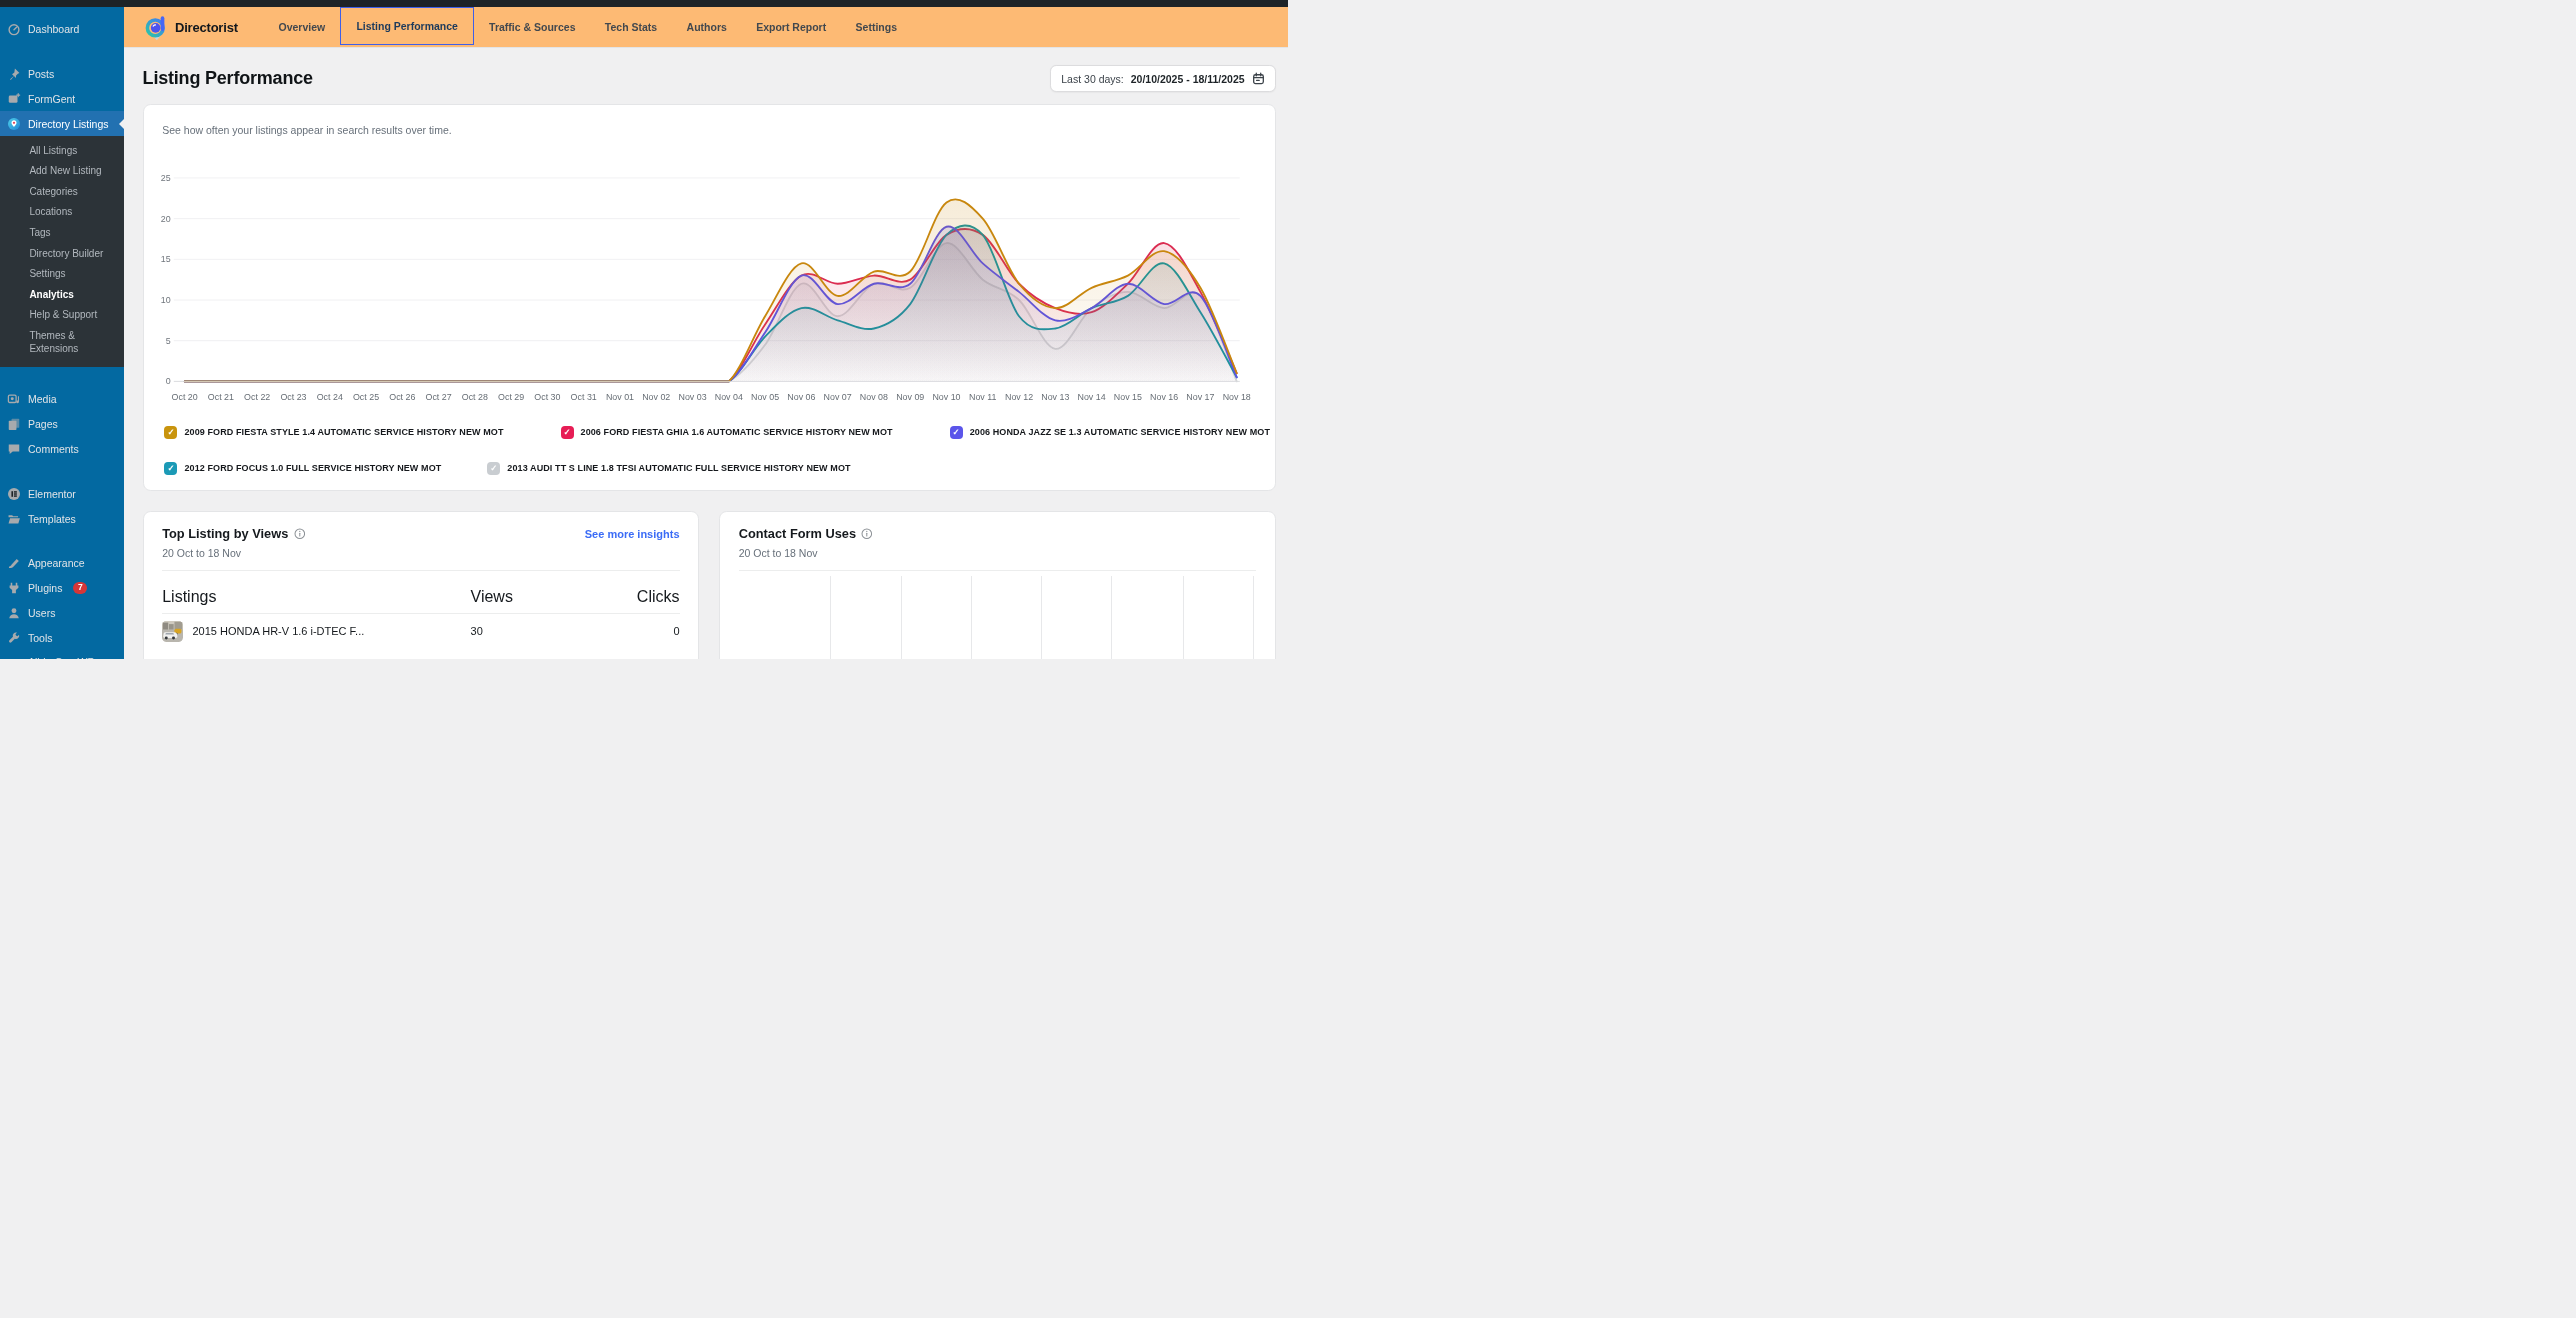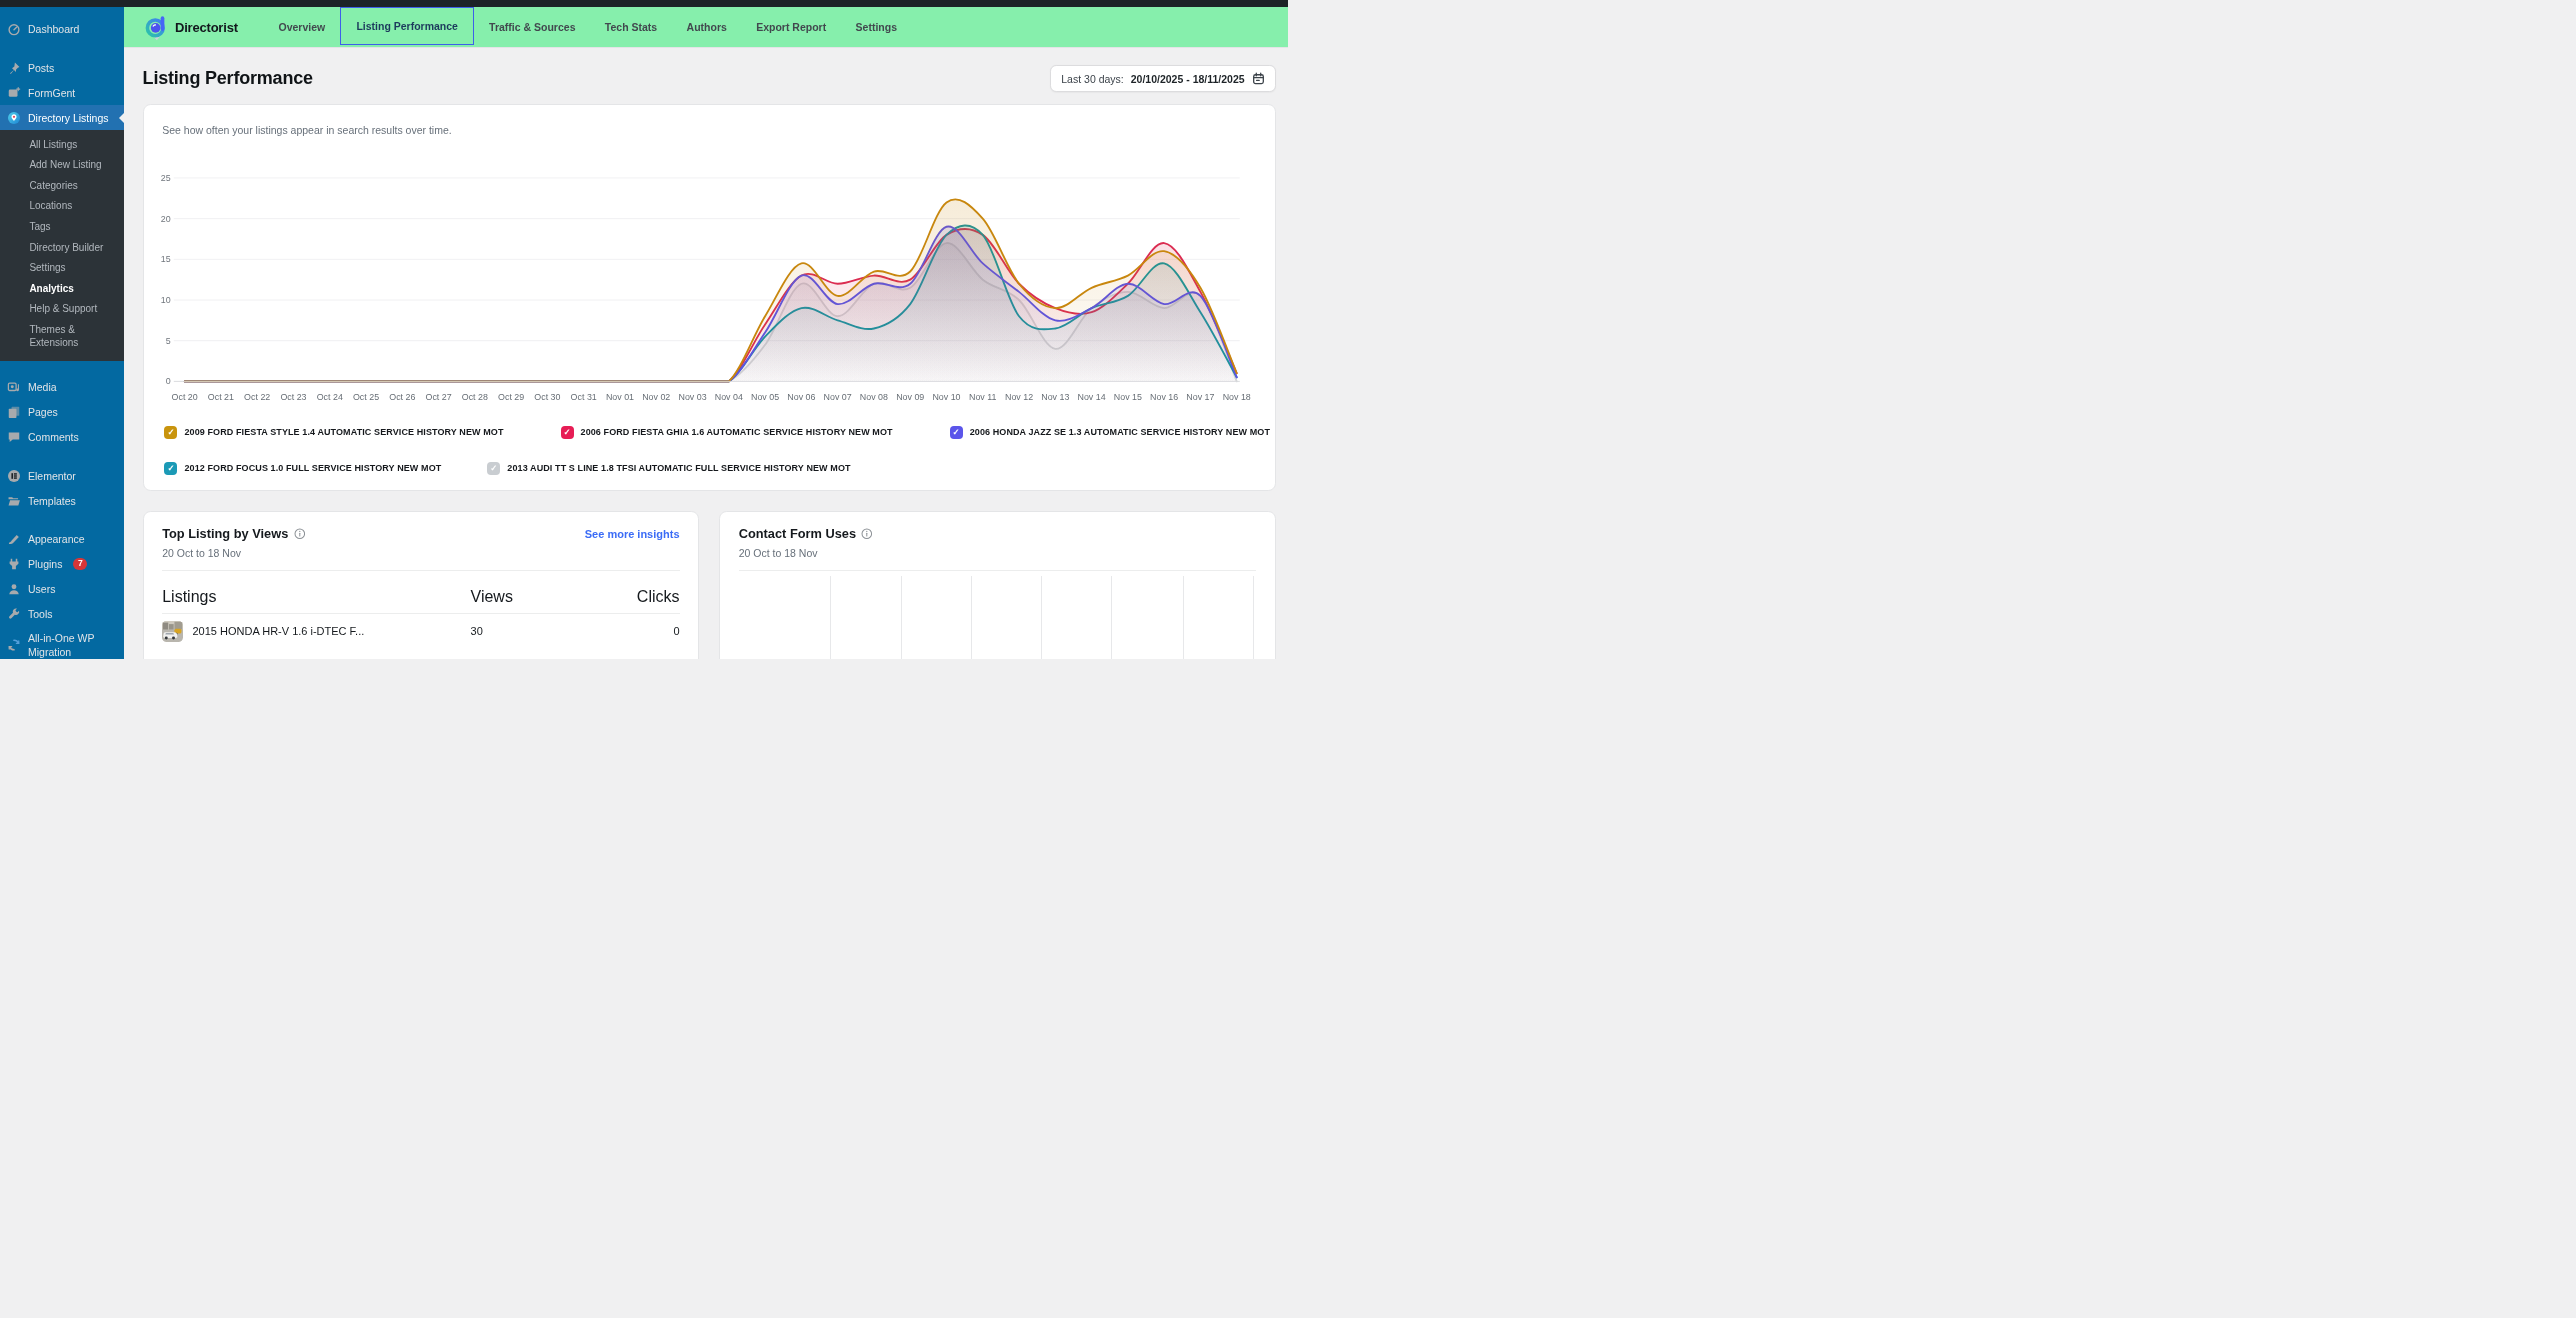--- a/index.html
+++ b/index.html
@@ -7,33 +7,33 @@
     width:1288px;height:659px;overflow:hidden;position:relative;
     background:#f0f0f1;font-family:"Liberation Sans",sans-serif;
     -webkit-font-smoothing:antialiased;
   }
   :root{--accent:#3B6CF6;--tab-border:#3E5FE9;--wp-blue:#2271b1;--badge:#d63638}
 
   
   .adminbar{position:absolute;top:0;left:0;width:100%;height:7px;background:#1d2327;z-index:60}
   .sidebar{position:absolute;left:0;top:0;width:124px;height:659px;background:#0369a1;z-index:50;box-sizing:border-box;padding-top:17px}
   .menu-item{display:flex;align-items:center;gap:7px;padding:5.4px 3.1px 5.4px 7px;color:#e2e4e7;font-size:10.5px;cursor:pointer;position:relative;line-height:14px}
-  .menu-item.gap{margin-top:14px}
+  .menu-item.gap{margin-top:20px}
   .menu-item .mi-icon{width:14px;height:14px;flex:0 0 14px;color:#a7aaad;display:flex;align-items:center;justify-content:center}
   .menu-item.active{background:var(--wp-blue);color:#fff}
   .menu-item.active .mi-icon{color:#fff}
   .menu-item.active::after{content:"";position:absolute;right:0;top:50%;transform:translateY(-50%);border:5.4px solid transparent;border-right-color:#f0f0f1}
   .mi-label{white-space:normal}
   .badge{background:var(--badge);color:#fff;border-radius:7px;font-size:8.5px;line-height:11.6px;padding:0 4.6px;margin-left:3.9px;font-weight:700}
   .submenu{background:#2c3338;padding:4.6px 0 7.7px}
   .submenu-item{padding:3.9px 4.6px 3.9px 29.4px;font-size:10px;color:#b2b8be;cursor:pointer;line-height:12.8px}
   .submenu-item.current{color:#fff;font-weight:700}
 
   
-  .header{position:absolute;left:124px;right:0;top:7px;height:40px;background:#86efac;border-bottom:0.8px solid #e3e4e6;display:flex;align-items:stretch;z-index:40}
+  .header{position:absolute;left:124px;right:0;top:7px;height:40px;background:#fdba74;border-bottom:0.8px solid #e3e4e6;display:flex;align-items:stretch;z-index:40}
   .brand{display:flex;align-items:center;gap:5.4px;padding:0 26px 0 20px}
   .brand-text{font-size:13px;font-weight:800;color:#12171c;letter-spacing:-0.2px}
   .tabs{display:flex;align-items:stretch}
   .tab{display:flex;align-items:center;padding:0 14.7px;font-size:10.5px;font-weight:600;color:#42484e;cursor:pointer;white-space:nowrap}
   .tab.active{border:1.5px solid var(--tab-border);color:#1c3a5c;font-weight:700;margin-bottom:2.3px;padding:0 15.5px}
 
   
   .content{position:absolute;left:124px;top:47px;right:0;bottom:0}
   .page-head{display:flex;align-items:center;justify-content:space-between;padding:18px 12.4px 0 18.6px}
   .page-title{margin:0;font-size:18px;font-weight:800;color:#101417;letter-spacing:-0.2px}

